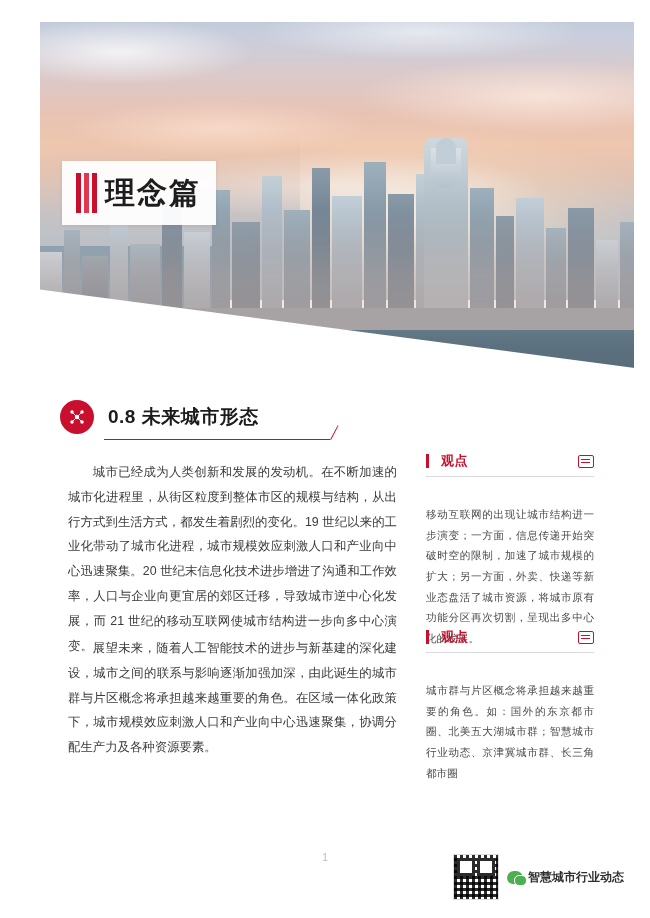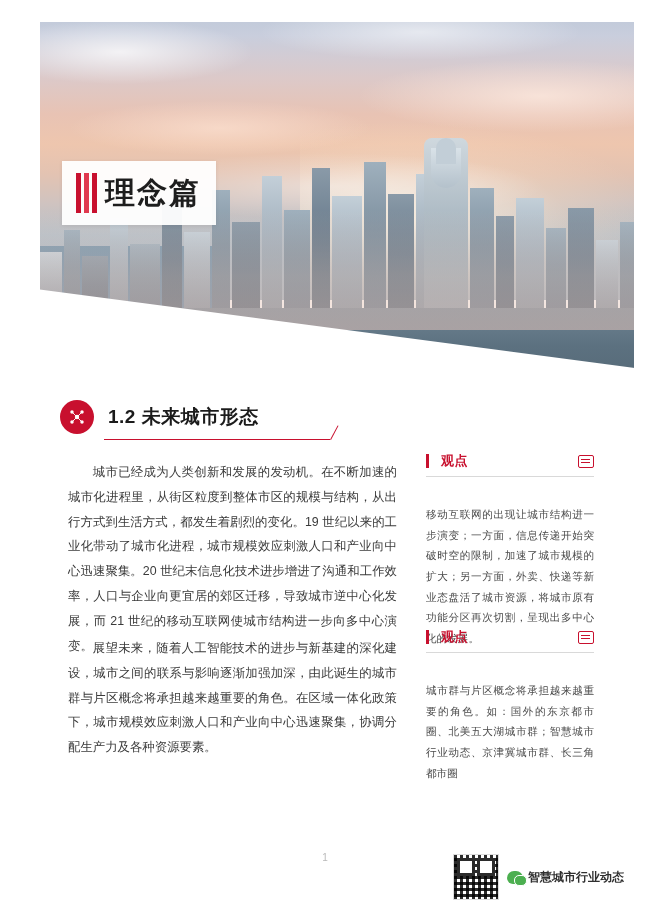--- a/index.html
+++ b/index.html
@@ -401,21 +401,21 @@
     <svg width="20" height="20" viewBox="0 0 24 24" aria-hidden="true">
       <circle cx="12" cy="12" r="2.6" fill="#ffffff"></circle>
       <circle cx="6" cy="6" r="2.1" fill="#ffffff"></circle>
       <circle cx="18" cy="6" r="2.1" fill="#ffffff"></circle>
       <circle cx="6" cy="18" r="2.1" fill="#ffffff"></circle>
       <circle cx="18" cy="18" r="2.1" fill="#ffffff"></circle>
       <path d="M12 12 L6 6 M12 12 L18 6 M12 12 L6 18 M12 12 L18 18" stroke="#ffffff" stroke-width="1.1" fill="none"></path>
     </svg>
   </span>
   <span class="sec-title-wrap">
-    <span class="sec-title">1.2 未来城市形态</span>
+    <span class="sec-title">0.8 未来城市形态</span>
     <span class="sec-underline"></span>
   </span>
 </div>
 
 <div class="body-col para1">
   <p>城市已经成为人类创新和发展的发动机。在不断加速的城市化进程里，从街区粒度到整体市区的规模与结构，从出行方式到生活方式，都发生着剧烈的变化。19 世纪以来的工业化带动了城市化进程，城市规模效应刺激人口和产业向中心迅速聚集。20 世纪末信息化技术进步增进了沟通和工作效率，人口与企业向更宜居的郊区迁移，导致城市逆中心化发展，而 21 世纪的移动互联网使城市结构进一步向多中心演变。</p>
 </div>
 
 <div class="body-col para2">
   <p>展望未来，随着人工智能技术的进步与新基建的深化建设，城市之间的联系与影响逐渐加强加深，由此诞生的城市群与片区概念将承担越来越重要的角色。在区域一体化政策下，城市规模效应刺激人口和产业向中心迅速聚集，协调分配生产力及各种资源要素。</p>

